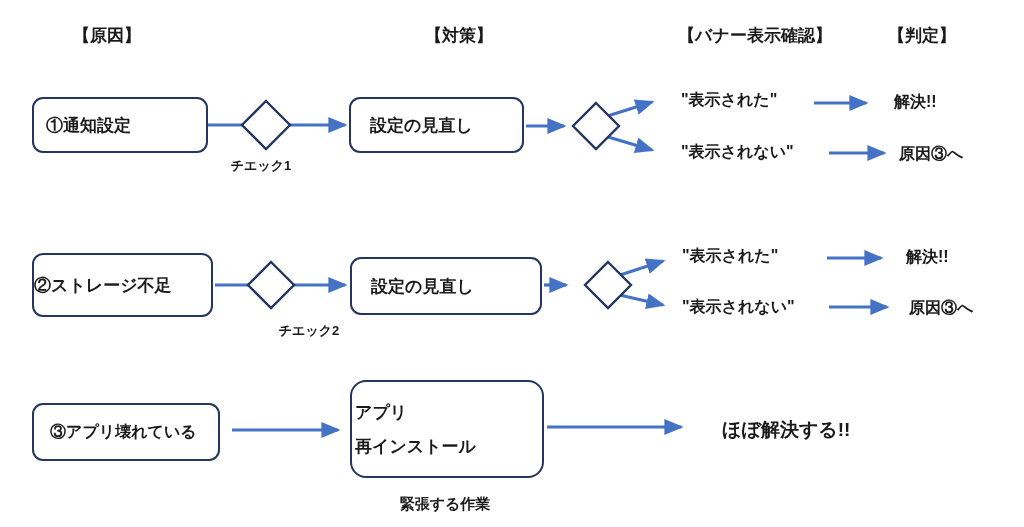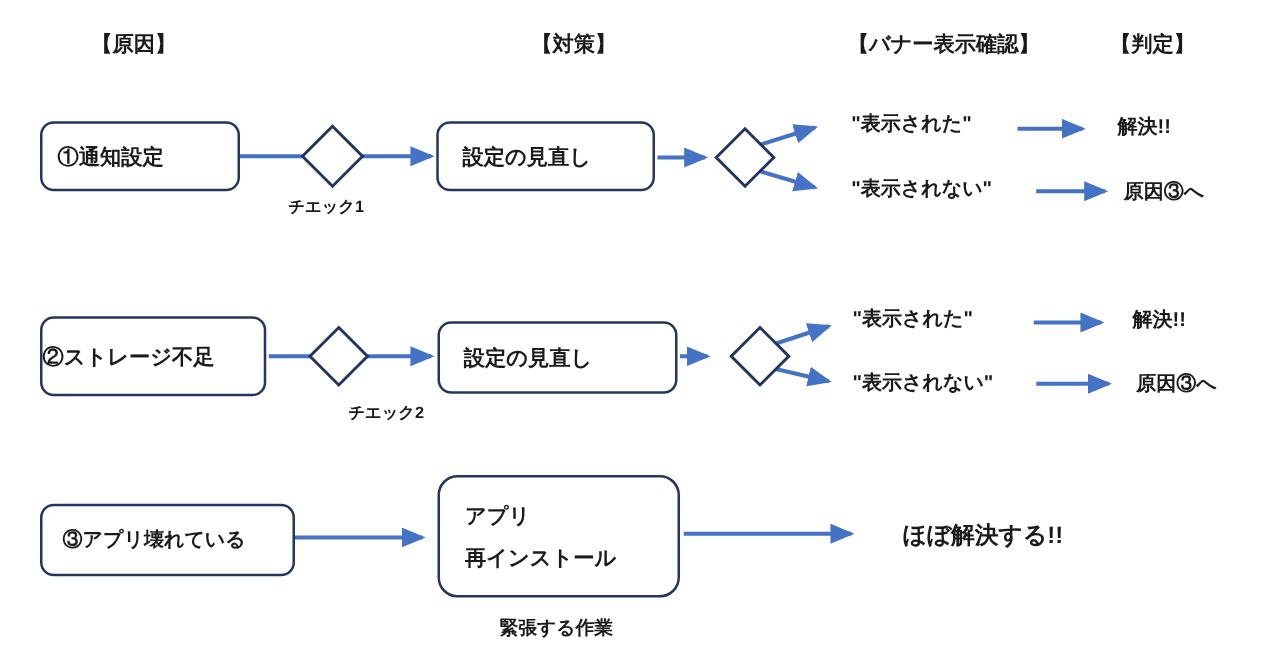--- a/index.html
+++ b/index.html
@@ -63,21 +63,21 @@
     <polygon class="diamond" points="596,103 619,126 596,149 573,126"></polygon>
     <polygon class="diamond" points="271,262 294,285 271,308 248,285"></polygon>
     <polygon class="diamond" points="608,262 631,285 608,308 585,285"></polygon>
   </svg>
 
   <div class="lbl hdr cx" style="left:107px; top:27px;">【原因】</div>
   <div class="lbl hdr cx" style="left:459px; top:27px;">【対策】</div>
   <div class="lbl hdr cx" style="left:755px; top:27px;">【バナー表示確認】</div>
   <div class="lbl hdr cx" style="left:922px; top:27px;">【判定】</div>
 
-  <div class="box r10" style="left:32px; top:97px; width:160px; height:56px; padding-left:12px;text-align:center;">
+  <div class="box r10" style="left:32px; top:97px; width:176px; height:56px; padding-left:12px;text-align:center;">
     <span>①通知設定</span>
   </div>
   <div class="lbl t13 cxy" style="left:261px; top:165px;">チエック1</div>
   <div class="box r10" style="left:349px; top:97px; width:175px; height:56px; padding-left:19px;">
     <span>設定の見直し</span>
   </div>
   <div class="lbl t16 cy" style="left:681px; top:100px;">"表示された"</div>
   <div class="lbl t16 cy" style="left:681px; top:152px;">"表示されない"</div>
   <div class="lbl t16 cy" style="left:894px; top:102px;">解決!!</div>
   <div class="lbl t16 cy" style="left:899px; top:154px;">原因③へ</div>
@@ -87,23 +87,23 @@
   </div>
   <div class="lbl t13 cxy" style="left:265px; top:330px;margin-left:44px;">チエック2</div>
   <div class="box r10" style="left:350px; top:257px; width:192px; height:58px; padding-left:19px;">
     <span>設定の見直し</span>
   </div>
   <div class="lbl t16 cy" style="left:682px; top:256px;">"表示された"</div>
   <div class="lbl t16 cy" style="left:682px; top:307px;">"表示されない"</div>
   <div class="lbl t16 cy" style="left:906px; top:257px;">解決!!</div>
   <div class="lbl t16 cy" style="left:909px; top:308px;">原因③へ</div>
 
-  <div class="box r10" style="left:32px; top:403px; width:204px; height:58px; padding-left:16px; font-size:16px;">
+  <div class="box r10" style="left:32px; top:403px; width:188px; height:58px; padding-left:16px; font-size:16px;">
     <span>③アプリ壊れている</span>
   </div>
-  <div class="box r16 box-col" style="left:350px; top:380px; width:194px; height:98px; padding-left:20px;">
+  <div class="box r16 box-col" style="left:350px; top:380px; width:194px; height:98px; padding-left:3px;">
     <span>アプリ</span>
     <span>再インストール</span>
   </div>
   <div class="lbl t15 cxy" style="left:445px; top:503px;">緊張する作業</div>
   <div class="lbl t19 cy" style="left:710px; top:429px;">ほぼ解決する!!</div>
 
 </div>
 
 </body></html>

